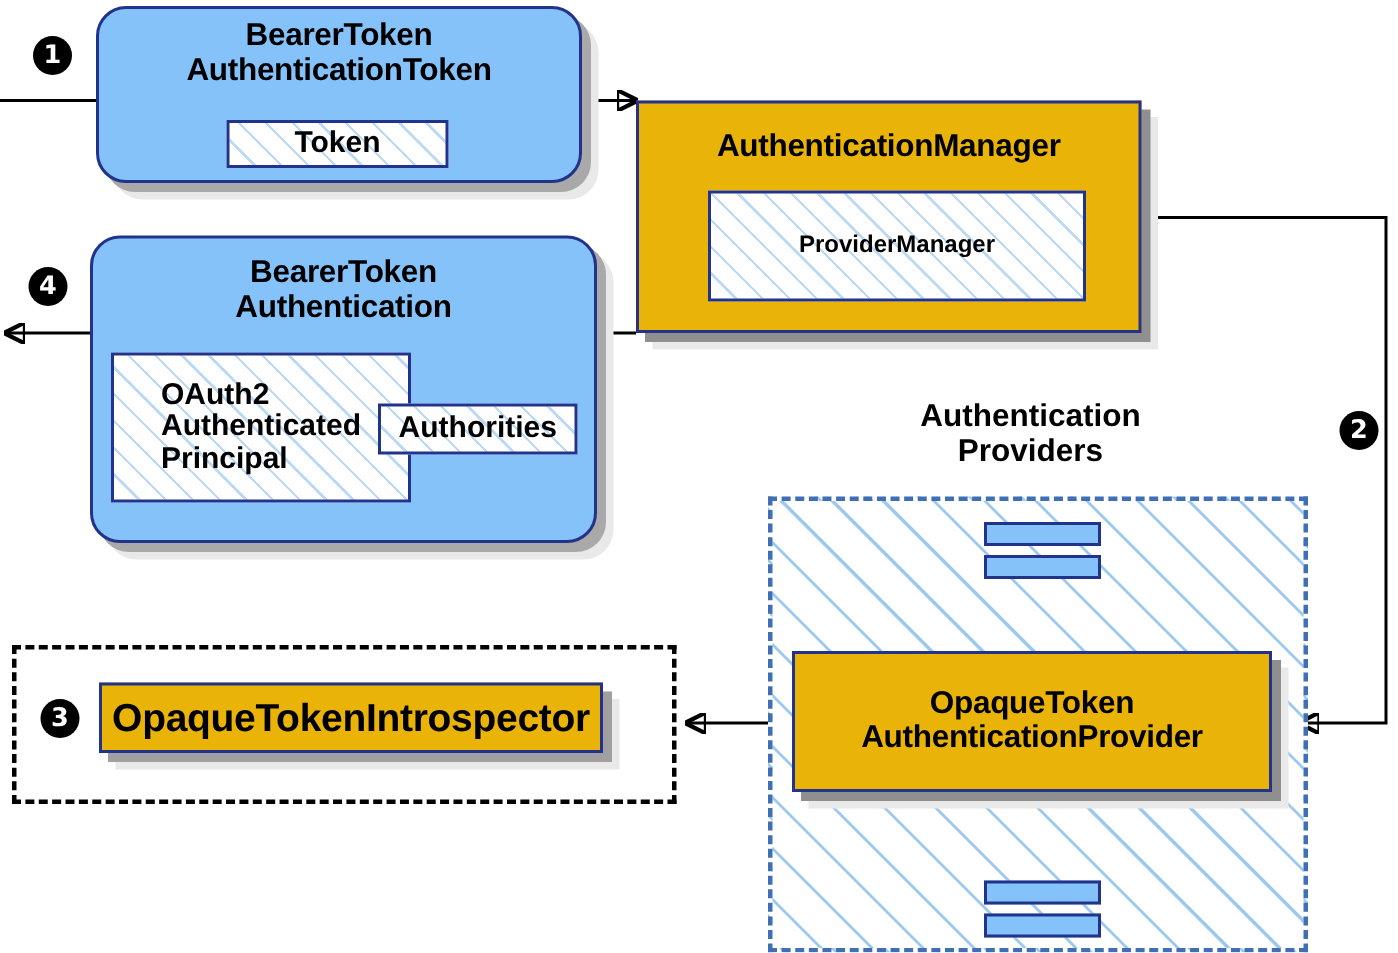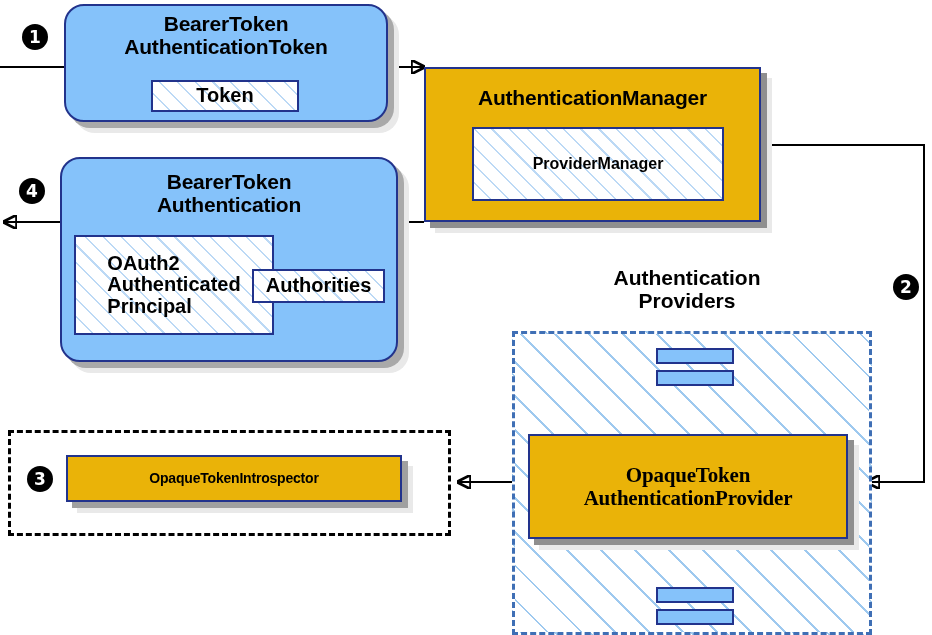--- a/index.html
+++ b/index.html
@@ -194,31 +194,31 @@
 
   <div class="node dashed-blue-hatch" style="left:512px; top:331px; width:360px; height:304px;">
 
     <div class="bar" style="position:absolute; left:141px; top:14px; width:78px; height:16px;"></div>
     <div class="bar" style="position:absolute; left:141px; top:36px; width:78px; height:16px;"></div>
 
     <div class="bar" style="position:absolute; left:141px; top:253px; width:78px; height:16px;"></div>
     <div class="bar" style="position:absolute; left:141px; top:275px; width:78px; height:16px;"></div>
   </div>
 
-  <div class="node card-sq" style="left:528px; top:434px; width:320px; height:105px;
-              justify-content:center;font-family:Liberation Serif, serif;">
+  <div class="node card-sq" style="left:528px; top:434px; width:320px; height:94px;
+              justify-content:center;">
     <div class="card-sq-title" style="font-size:21px;">OpaqueToken
 AuthenticationProvider</div>
   </div>
 
   <div class="node dashed-black" style="left:8px; top:430px; width:443px; height:106px;"></div>
 
   <div class="node card-sq" style="left:66px; top:455px; width:336px; height:47px;
               justify-content:center; box-shadow:6px 6px 0 0 #a0a0a0, 11px 11px 0 0 #e9e9e9;">
-    <div class="card-sq-title" style="font-size:14px;">OpaqueTokenIntrospector</div>
+    <div class="card-sq-title" style="font-size:26px;">OpaqueTokenIntrospector</div>
   </div>
 
   <div class="marker" style="left:22px; top:24px;">1</div>
   <div class="marker" style="left:893px; top:274px;">2</div>
   <div class="marker" style="left:27px; top:466px;">3</div>
   <div class="marker" style="left:19px; top:178px;">4</div>
 
 </div>
 
 </body></html>

